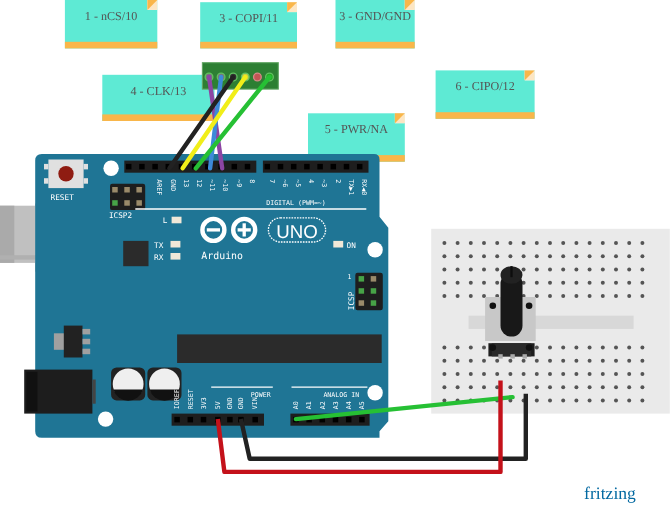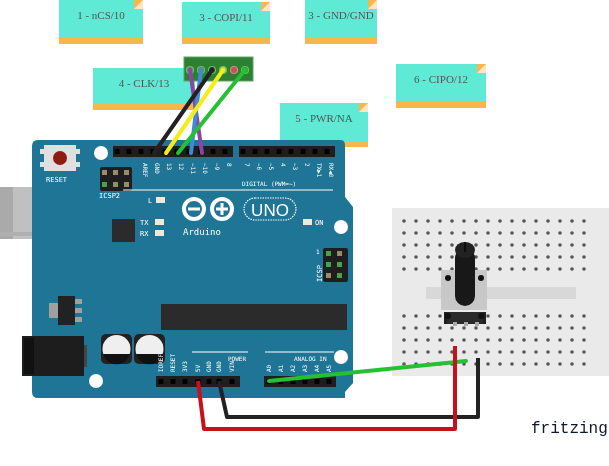--- a/index.html
+++ b/index.html
@@ -4,21 +4,21 @@
 <style>
   html,body{margin:0;padding:0;background:#ffffff;}
   body{width:609px;height:466px;position:relative;overflow:hidden;font-family:"DejaVu Sans",sans-serif;}
   .note{position:absolute;background:#5eead4;color:#555;font-size:11px;box-sizing:border-box;font-family:Liberation Serif, serif;}
   .note .txt{position:absolute;left:0;right:0;top:9px;text-align:center;}
   .note .bar{position:absolute;left:0;right:0;bottom:0;height:6px;background:#f9b64a;}
   .note .fold{position:absolute;right:0;top:0;width:0;height:0;border-left:9px solid #f9b64a;border-bottom:9px solid #fde6c3;}
   .note .foldbg{position:absolute;right:0;top:0;width:9px;height:9px;background:#fff;}
   svg{position:absolute;left:0;top:0;}
   .lbl{font-family:"DejaVu Sans Mono",monospace;fill:#fff;}
-  .fz{position:absolute;left:531px;top:420px;font-family:Liberation Mono, monospace;font-size:16px;color:#0f172a;letter-spacing:0px;}
+  .fz{position:absolute;left:531px;top:441px;font-family:Liberation Serif, serif;font-size:16px;color:#0369a1;letter-spacing:0px;}
 </style>
 </head>
 <body>
 
 <div class="note" style="left:59px;top:0px;width:84px;height:44px;">
   <div class="foldbg"></div>
     <div class="fold"></div>
   <div class="txt">1 - nCS/10</div>
   <div class="bar"></div>
 </div>

